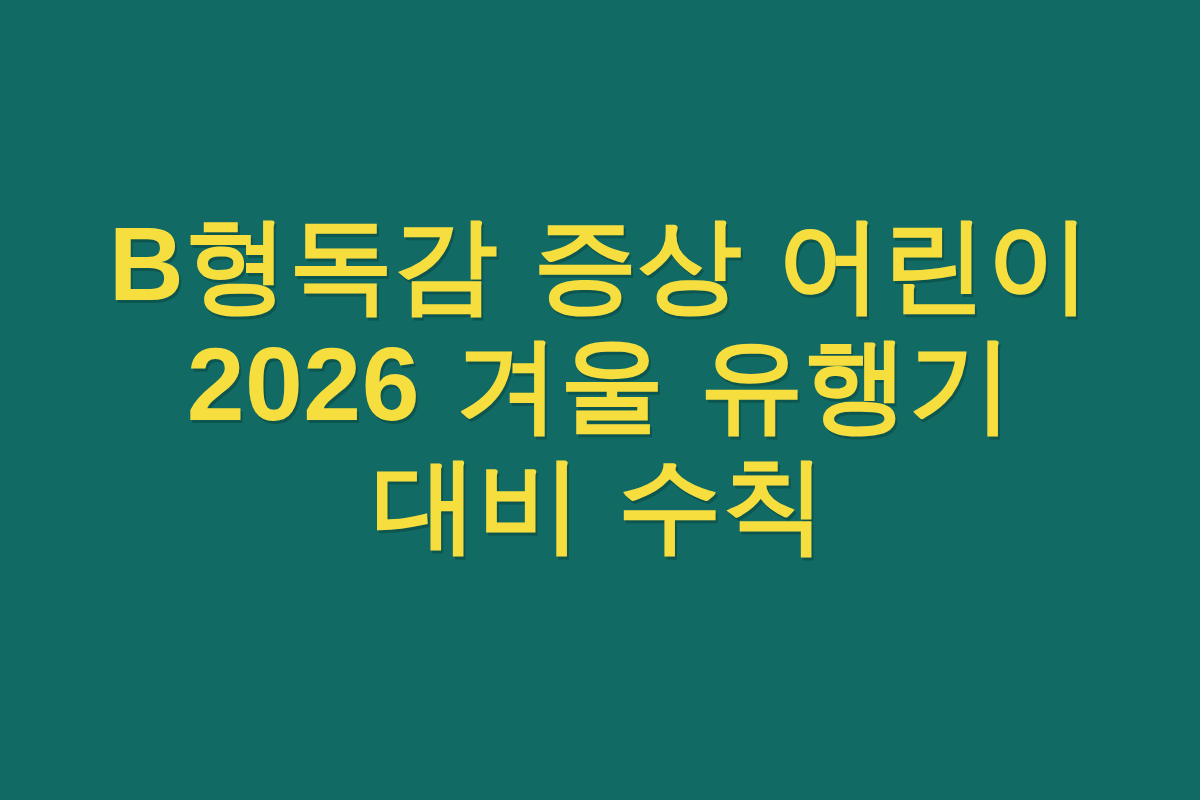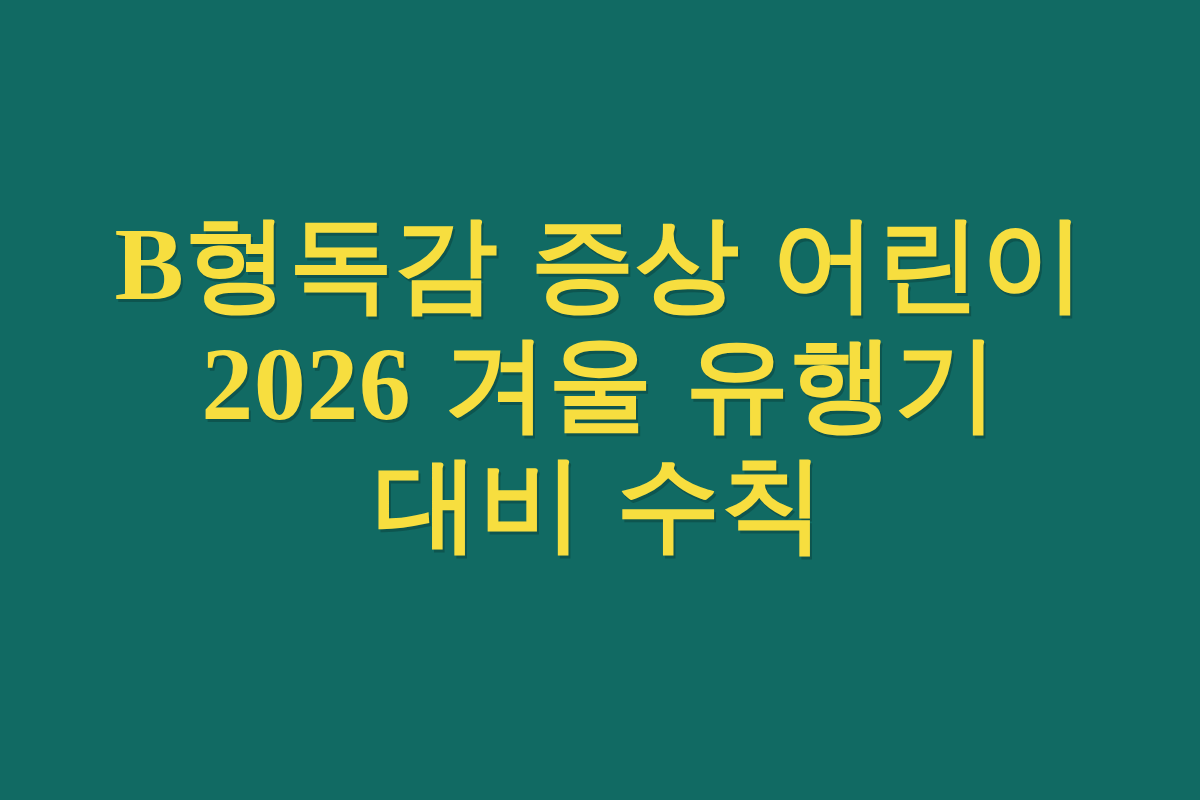--- a/index.html
+++ b/index.html
@@ -30,21 +30,21 @@
     width: 1010px;
     margin: 0 auto;
     
     transform: translateY(-16px);
     text-align: center;
   }
 
   .title-text {
     margin: 4px;
     color: #F7DE3F;
-    font-family: Liberation Serif, serif;
+    font-family: Liberation Sans, sans-serif;
     font-size: 104px;
     font-weight: 700;
     line-height: 120px;
     letter-spacing: 0.5px;
     word-spacing: 6px;
     text-align: center;
     white-space: normal;
     word-break: keep-all;
     overflow-wrap: break-word;
     text-shadow: 2px 3px 0 rgba(8, 60, 56, 0.45);

